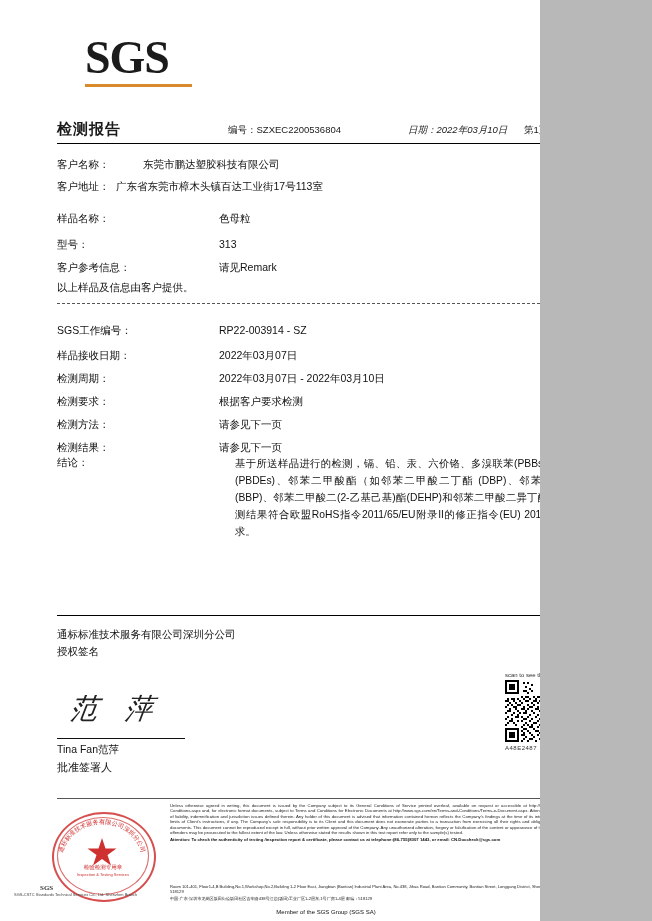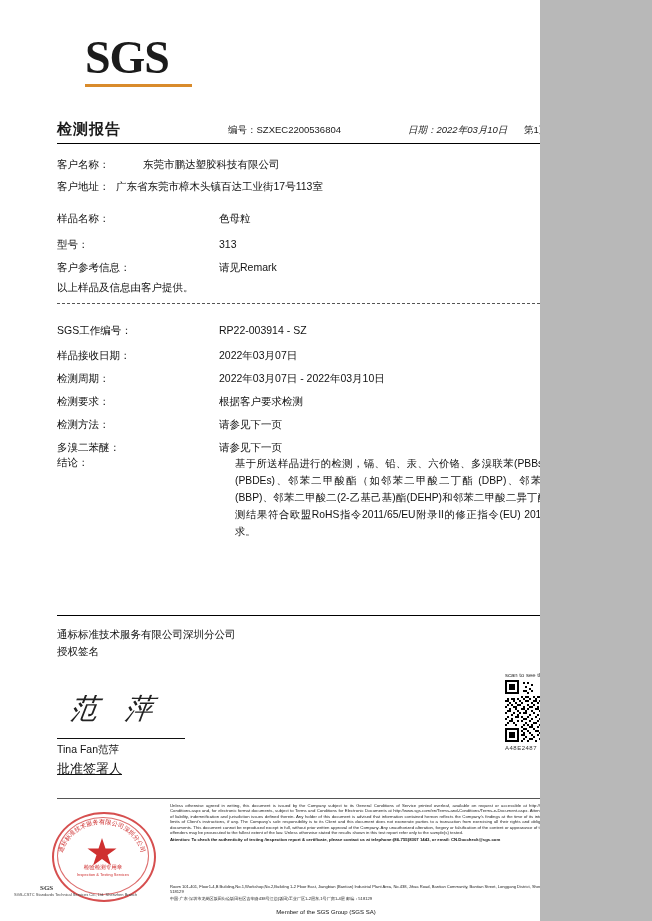--- a/index.html
+++ b/index.html
@@ -164,23 +164,22 @@
     position: absolute;
     left: 57px;
     top: 743px;
     font-size: 10.5px;
     color: #111;
   }
   .sig-role {
     position: absolute;
     left: 57px;
     top: 760px;
-    font-size: 13px;
-    color: #111;
-    text-decoration: underline;
+    font-size: 11px;
+    color: #111;
   }
   
   .qr-caption {
     position: absolute;
     left: 505px;
     top: 672px;
     font-size: 6px;
     color: #333;
   }
   .qr-canvas { position:absolute; left:505px; top:680px; }
@@ -357,21 +356,21 @@
 
     <div class="lbl" style="top:372px">检测周期：</div>
     <div class="val val-b" style="top:372px">2022年03月07日 - 2022年03月10日</div>
 
     <div class="lbl" style="top:395px">检测要求：</div>
     <div class="val val-b" style="top:395px">根据客户要求检测</div>
 
     <div class="lbl" style="top:418px">检测方法：</div>
     <div class="val val-b" style="top:418px">请参见下一页</div>
 
-    <div class="lbl" style="top:441px">多溴二苯醚：</div>
+    <div class="lbl" style="top:441px">检测结果：</div>
     <div class="val val-b" style="top:441px">请参见下一页</div>
 
     <div class="lbl" style="top:456px">结论：</div>
     <div class="concl-text">基于所送样品进行的检测，镉、铅、汞、六价铬、多溴联苯(PBBs)、多溴二苯醚(PBDEs)、邻苯二甲酸酯（如邻苯二甲酸二丁酯 (DBP)、邻苯二甲酸丁苄酯(BBP)、邻苯二甲酸二(2-乙基己基)酯(DEHP)和邻苯二甲酸二异丁酯(DIBP)）的检测结果符合欧盟RoHS指令2011/65/EU附录II的修正指令(EU) 2015/863的限值要求。</div>
 
     <div class="rule rule-bottom"></div>
 
     <div class="sig-company">通标标准技术服务有限公司深圳分公司</div>
     <div class="sig-auth">授权签名</div>
     <div class="sig-script">范 萍</div>

